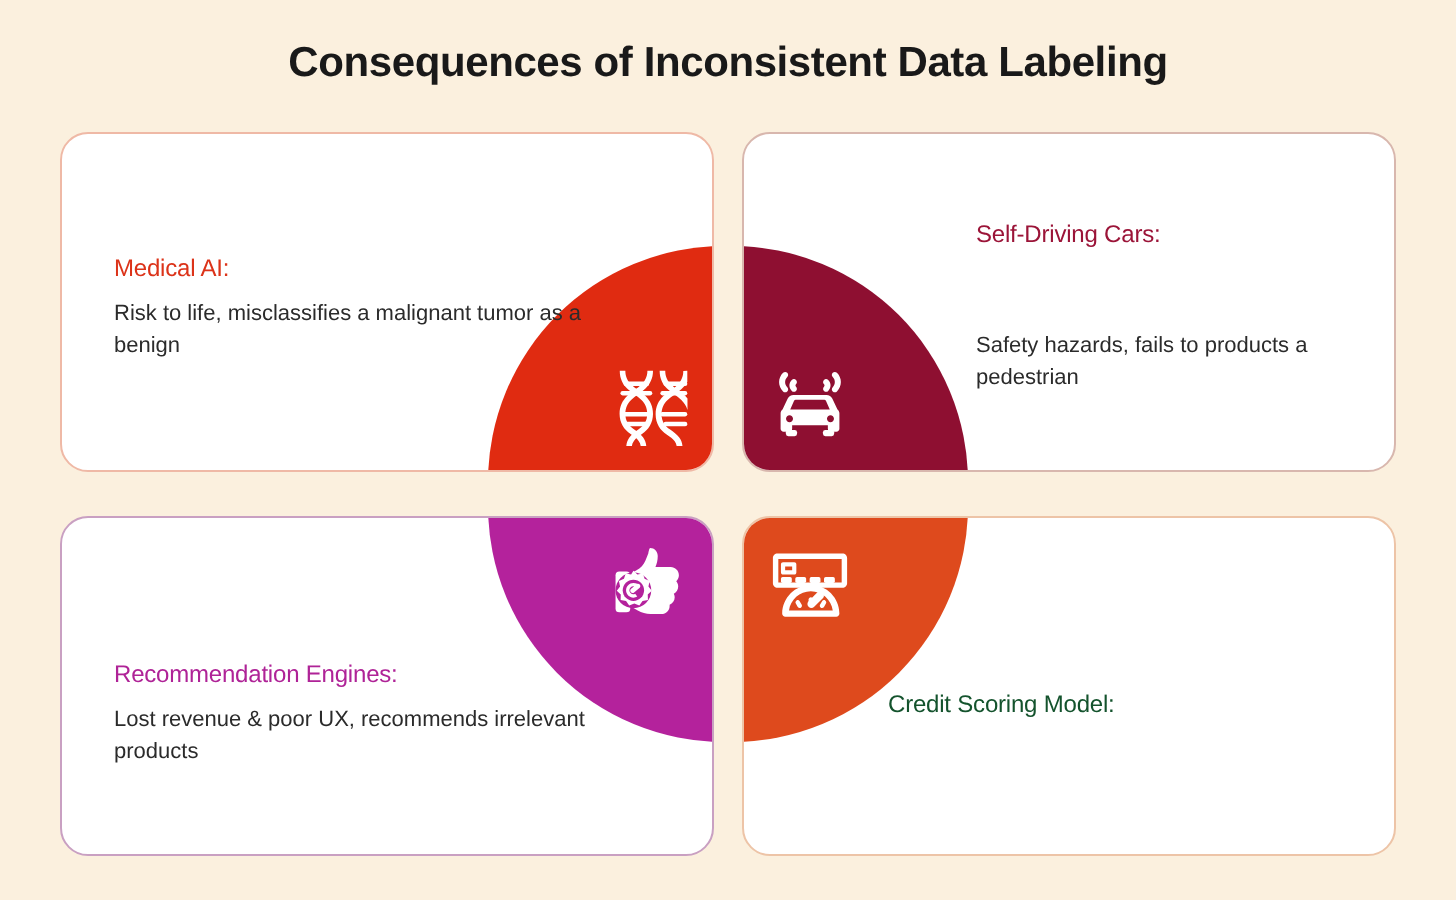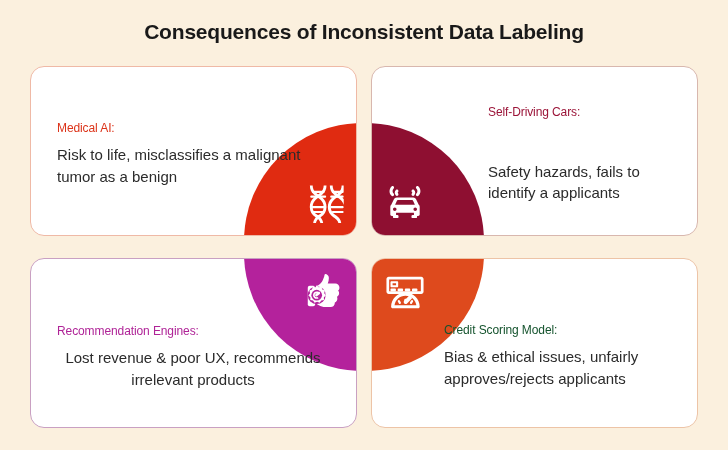--- a/index.html
+++ b/index.html
@@ -90,21 +90,21 @@
     box-sizing: border-box;
     pointer-events: none;
   }
   .card-heading {
     font-size: 12px;
     font-weight: normal;
     margin-bottom: 9px;
     letter-spacing: -0.1px;
   }
   .card-text {
-    font-size: 15px;
+    font-size: 11px;
     color: #2B2B2B;
     line-height: 1.42;
     max-width: 248px;
   }
   .tl-body { padding-top: 6px; }
 </style>
 </head>
 <body>
 
 <div class="page">
@@ -151,41 +151,41 @@
             <path d="M39.4 6.2 c-0.7 -0.7 -1.8 -0.7 -2.4 0 c-0.7 0.7 -0.7 1.8 0 2.4 c1.6 1.6 1.6 4.2 0 5.8 c-0.7 0.7 -0.7 1.8 0 2.4 c0.7 0.7 1.8 0.7 2.4 0 C42.4 13.9 42.4 9.2 39.4 6.2 Z"></path>
             <path d="M34.4 10.3 c-0.7 -0.7 -1.8 -0.7 -2.4 0 c-0.7 0.7 -0.7 1.8 0 2.4 c0.4 0.4 0.4 1 0 1.4 c-0.7 0.7 -0.7 1.8 0 2.4 c0.7 0.7 1.8 0.7 2.4 0 C36.2 14.7 36.2 12 34.4 10.3 Z"></path>
             <path d="M14.6 18.8 h18.8 c1.5 0 2.8 0.9 3.4 2.2 l2.9 6.2 c0.7 0.5 1.1 1.3 1.1 2.2 v8.8 c0 0.9 -0.8 1.7 -1.7 1.7 h-3.2 c-0.9 0 -1.7 -0.8 -1.7 -1.7 v-2 H13.8 v2 c0 0.9 -0.8 1.7 -1.7 1.7 H8.9 c-0.9 0 -1.7 -0.8 -1.7 -1.7 v-8.8 c0 -0.9 0.4 -1.7 1.1 -2.2 l2.9 -6.2 C11.8 19.7 13.1 18.8 14.6 18.8 Z M14.9 22.2 l-2.2 5 h22.6 l-2.2 -5 c-0.2 -0.4 -0.5 -0.6 -0.9 -0.6 H15.8 C15.4 21.6 15.1 21.8 14.9 22.2 Z M12.3 30.4 c-1.1 0 -2 0.9 -2 2 c0 1.1 0.9 2 2 2 c1.1 0 2 -0.9 2 -2 C14.3 31.3 13.4 30.4 12.3 30.4 Z M35.7 30.4 c-1.1 0 -2 0.9 -2 2 c0 1.1 0.9 2 2 2 c1.1 0 2 -0.9 2 -2 C37.7 31.3 36.8 30.4 35.7 30.4 Z M20.3 31.2 h7.4 c0.8 0 1.4 0.6 1.4 1.4 c0 0.8 -0.6 1.4 -1.4 1.4 h-7.4 c-0.8 0 -1.4 -0.6 -1.4 -1.4 C18.9 31.8 19.5 31.2 20.3 31.2 Z"></path>
             <rect x="10.2" y="38.8" width="6.4" height="3.6" rx="1.4"></rect>
             <rect x="31.4" y="38.8" width="6.4" height="3.6" rx="1.4"></rect>
           </g>
         </svg>
       </div>
       <div class="card-body tl-body" style="padding-left:116px;gap:33px;">
         <div class="card-heading" style="color:#9B1438;">Self-Driving Cars:</div>
-        <div class="card-text">Safety hazards, fails to identify a applicants</div>
+        <div class="card-text">Safety hazards, fails to products a pedestrian</div>
       </div>
     </div>
 
     <div class="card tone-magenta">
       <div class="blob tr" style="background:#B4229C;"></div>
       <div class="blob-icon tr">
         <svg viewBox="0 0 48 48" aria-hidden="true">
           <g fill="#FFFFFF">
             <path d="M26.4 3.4 c2.4 0 4.3 2 4.3 4.4 v0.5 c0 2.1 -0.5 4.1 -1.3 6 h8.7 c2.6 0 4.7 2.1 4.7 4.7 c0 1.3 -0.6 2.6 -1.5 3.4 c0.7 0.8 1.1 1.9 1.1 3 c0 1.8 -1 3.3 -2.5 4.1 c0.3 0.6 0.5 1.3 0.5 2.1 c0 1.9 -1.2 3.6 -2.9 4.3 c0 0.2 0 0.4 0 0.6 c0 2.6 -2.1 4.7 -4.7 4.7 H26.6 c-2.6 0 -5.1 -0.7 -7.3 -2 l-2.5 -1.5 V17.2 l1.8 -1 c2.3 -1.3 4.1 -3.3 5.1 -5.7 l1.6 -4 C25.6 5.2 25.9 3.4 26.4 3.4 Z"></path>
             <rect x="6.6" y="16.8" width="8.4" height="23.4" rx="2.2"></rect>
             <circle cx="16.8" cy="27.6" r="10.2" fill="#B4229C"></circle>
             <path d="M16.8 16.4 l2.3 2.1 l3.1 -0.5 l1 3 l2.9 1.3 l-0.7 3.1 l1.9 2.5 l-2.3 2.1 l0.1 3.1 l-3.1 0.6 l-1.8 2.6 l-2.9 -1.1 l-2.9 1.1 l-1.8 -2.6 l-3.1 -0.6 l0.1 -3.1 l-2.3 -2.1 l1.9 -2.5 l-0.7 -3.1 l2.9 -1.3 l1 -3 l3.1 0.5 Z"></path>
             <circle cx="16.8" cy="27.6" r="6.1" fill="#B4229C"></circle>
             <path d="M20.4 24.3 c-0.4 -0.5 -1.2 -0.6 -1.7 -0.2 l-3.2 2.6 c-0.6 0.5 -0.7 1.3 -0.2 1.9 c0.5 0.6 1.3 0.7 1.9 0.2 l3.2 -2.6 C20.9 25.7 20.9 24.9 20.4 24.3 Z M16.8 23.4 c-2.3 0 -4.2 1.9 -4.2 4.2 c0 2.3 1.9 4.2 4.2 4.2 c0.8 0 1.6 -0.2 2.2 -0.6 l-1.2 -1.6 c-0.3 0.2 -0.7 0.3 -1 0.3 c-1.3 0 -2.3 -1 -2.3 -2.3 c0 -1.3 1 -2.3 2.3 -2.3 c0.4 0 0.7 0.1 1 0.2 l1.2 -1.6 C18.4 23.6 17.6 23.4 16.8 23.4 Z"></path>
           </g>
         </svg>
       </div>
       <div class="card-body" style="padding-top:28px;">
         <div class="card-heading" style="color:#AF2397;">Recommendation Engines:</div>
-        <div class="card-text" style="max-width:272px;text-align:center;">Lost revenue &amp; poor UX, recommends irrelevant products</div>
+        <div class="card-text" style="max-width:272px;">Lost revenue &amp; poor UX, recommends irrelevant products</div>
       </div>
     </div>
 
     <div class="card tone-orange">
       <div class="blob tl" style="background:#DE4A1D;"></div>
       <div class="blob-icon tl">
         <svg viewBox="0 0 48 48" aria-hidden="true">
           <g fill="#FFFFFF">
             <path d="M5.4 6.6 h37.2 c1.4 0 2.6 1.2 2.6 2.6 v14.4 c0 1.4 -1.2 2.6 -2.6 2.6 H5.4 c-1.4 0 -2.6 -1.2 -2.6 -2.6 V9.2 C2.8 7.8 4 6.6 5.4 6.6 Z M5.9 9.7 v13.4 h36.2 V9.7 Z"></path>
             <path d="M8.6 11.6 h6.4 c0.7 0 1.2 0.5 1.2 1.2 v4.6 c0 0.7 -0.5 1.2 -1.2 1.2 H8.6 c-0.7 0 -1.2 -0.5 -1.2 -1.2 v-4.6 C7.4 12.1 7.9 11.6 8.6 11.6 Z M9.8 14 v2.2 h4 V14 Z"></path>
@@ -198,18 +198,17 @@
             <path d="M24.5 24.6 c9 0 16.3 7.3 16.3 16.3 c0 1 -0.8 1.8 -1.8 1.8 H9.9 c-1 0 -1.8 -0.8 -1.8 -1.8 C8.2 31.9 15.5 24.6 24.5 24.6 Z M24.5 28.2 c-6.4 0 -11.7 4.8 -12.5 11 h25 C36.2 33 30.9 28.2 24.5 28.2 Z"></path>
             <path d="M24.5 31.6 c0.7 0 1.3 0.6 1.3 1.3 v2.2 c0 0.7 -0.6 1.3 -1.3 1.3 c-0.7 0 -1.3 -0.6 -1.3 -1.3 v-2.2 C23.2 32.2 23.8 31.6 24.5 31.6 Z"></path>
             <path d="M16.3 33.4 c0.6 -0.4 1.4 -0.2 1.8 0.4 l1.1 1.9 c0.4 0.6 0.2 1.4 -0.4 1.8 c-0.6 0.4 -1.4 0.2 -1.8 -0.4 l-1.1 -1.9 C15.5 34.6 15.7 33.8 16.3 33.4 Z"></path>
             <path d="M32.7 33.4 c-0.6 -0.4 -1.4 -0.2 -1.8 0.4 l-1.1 1.9 c-0.4 0.6 -0.2 1.4 0.4 1.8 c0.6 0.4 1.4 0.2 1.8 -0.4 l1.1 -1.9 C33.5 34.6 33.3 33.8 32.7 33.4 Z"></path>
             <path d="M31.6 29.9 c0.5 0.5 0.5 1.4 0 1.9 l-5.2 5.2 c-0.9 0.9 -2.3 0.9 -3.2 0 c-0.9 -0.9 -0.9 -2.3 0 -3.2 l5.2 -5.2 C29 28.2 30.6 28.9 31.6 29.9 Z"></path>
           </g>
         </svg>
       </div>
       <div class="card-body" style="padding-top:26px;padding-left:72px;">
         <div class="card-heading" style="color:#14532d;">Credit Scoring Model:</div>
-        <div class="card-text" style="max-width:250px;">Bias &amp; ethical issues, unfairly approves/rejects applicants</div>
       </div>
     </div>
 
   </div>
 </div>
 
 </body></html>

